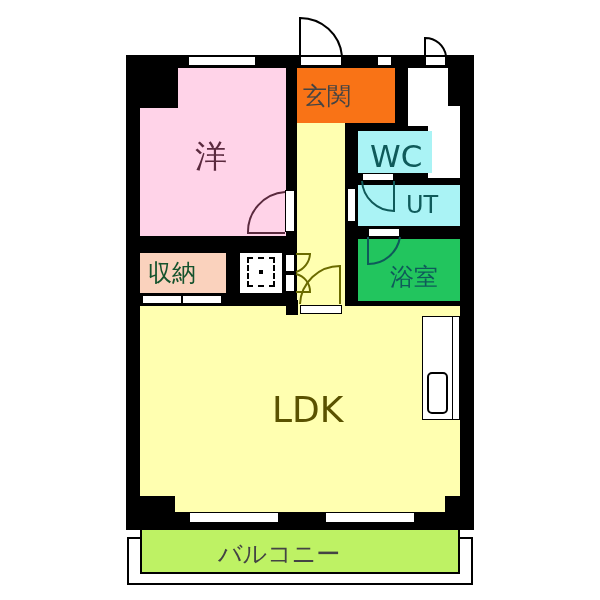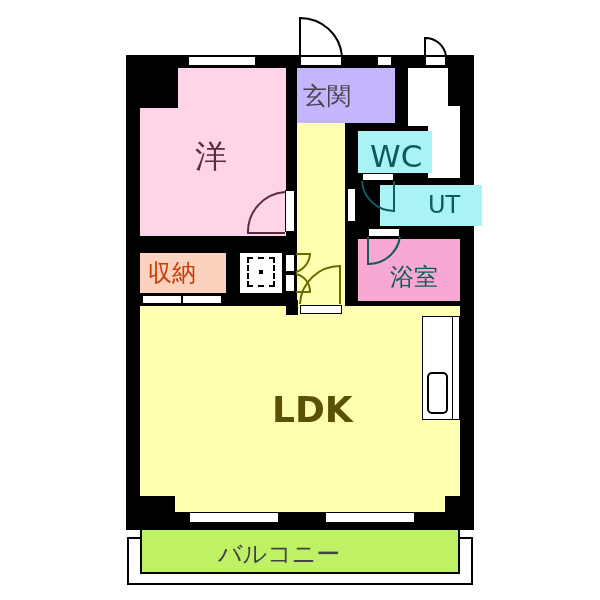--- a/index.html
+++ b/index.html
@@ -17,54 +17,54 @@
   <span class="lbl" style="left:76px;top:12px;font-size:24px;color:#444;">バルコニー</span>
 </div>
 
 <div class="abs wall" style="left:126px;top:55px;width:348px;height:475px;"></div>
 
 <div class="abs" style="left:178px;top:68px;width:108px;height:168px;background:#ffd3e8;"></div>
 <div class="abs" style="left:140px;top:108px;width:146px;height:128px;background:#ffd3e8;">
   <span class="lbl" style="left:55px;top:32px;font-size:32px;color:#5a2a3e;">洋</span>
 </div>
 
-<div class="abs" style="left:297px;top:68px;width:98px;height:55px;background:#c4b5fd;">
+<div class="abs" style="left:297px;top:68px;width:98px;height:55px;background:#f97316;">
   <span class="lbl" style="left:6px;top:16px;font-size:24px;color:#444;">玄関</span>
 </div>
 
 <div class="abs" style="left:408px;top:68px;width:40px;height:58px;background:#fff;"></div>
 <div class="abs" style="left:428px;top:106px;width:32px;height:72px;background:#fff;"></div>
 
 <div class="abs" style="left:297px;top:123px;width:48px;height:185px;background:#ffffb0;"></div>
 
 <div class="abs" style="left:358px;top:131px;width:74px;height:42px;background:#aaf3f5;">
   <span class="lbl" style="left:12px;top:10px;font-size:31px;color:#0f5a5a;">WC</span>
 </div>
 
-<div class="abs" style="left:380px;top:185px;width:102px;height:41px;background:#aaf3f5;">
+<div class="abs" style="left:358px;top:185px;width:102px;height:41px;background:#aaf3f5;">
   <span class="lbl" style="left:48px;top:8px;font-size:24px;color:#0f5a5a;">UT</span>
 </div>
 
-<div class="abs" style="left:358px;top:239px;width:102px;height:62px;background:#f9a8d4;padding-left:16px;">
+<div class="abs" style="left:358px;top:239px;width:102px;height:62px;background:#22c55e;padding-left:16px;">
   <span class="lbl" style="left:32px;top:26px;font-size:24px;color:#0f5a5a;">浴室</span>
 </div>
 
 <div class="abs" style="left:140px;top:253px;width:86px;height:40px;background:#fad2bd;">
-  <span class="lbl" style="left:8px;top:8px;font-size:24px;color:#c2410c;text-align:center;">収納</span>
+  <span class="lbl" style="left:8px;top:8px;font-size:24px;color:#14532d;text-align:center;">収納</span>
 </div>
 
 <div class="abs" style="left:240px;top:253px;width:42px;height:40px;background:#fff;">
   <div class="abs" style="left:7px;top:4px;width:28px;height:30px;border:2px dashed #000;"></div>
   <div class="abs" style="left:19px;top:17px;width:4px;height:4px;background:#000;"></div>
 </div>
 
 <div class="abs" style="left:140px;top:306px;width:320px;height:190px;background:#ffffb0;"></div>
 <div class="abs" style="left:175px;top:306px;width:270px;height:206px;background:#ffffb0;"></div>
 <div class="abs" style="left:286px;top:300px;width:12px;height:15px;background:#000;"></div>
-<span class="lbl" style="left:272px;top:392px;font-size:36px;color:#5a5200;font-weight:bold;">LDK</span>
+<span class="lbl" style="left:272px;top:392px;font-size:36px;color:#5a5200;">LDK</span>
 
 <div class="abs" style="left:422px;top:316px;width:38px;height:104px;background:#fff;border:1px solid #000;"></div>
 <div class="abs" style="left:452px;top:316px;width:1px;height:104px;background:#000;"></div>
 <div class="abs" style="left:427px;top:372px;width:21px;height:42px;border:2px solid #000;border-radius:5px;background:#fff;"></div>
 
 <div class="abs win" style="left:188px;top:56px;width:68px;height:10px;"></div>
 <div class="abs win" style="left:300px;top:56px;width:42px;height:10px;"></div>
 <div class="abs win" style="left:377px;top:56px;width:15px;height:10px;"></div>
 <div class="abs win" style="left:425px;top:56px;width:21px;height:10px;"></div>
 <div class="abs win" style="left:189px;top:512px;width:90px;height:11px;"></div>

